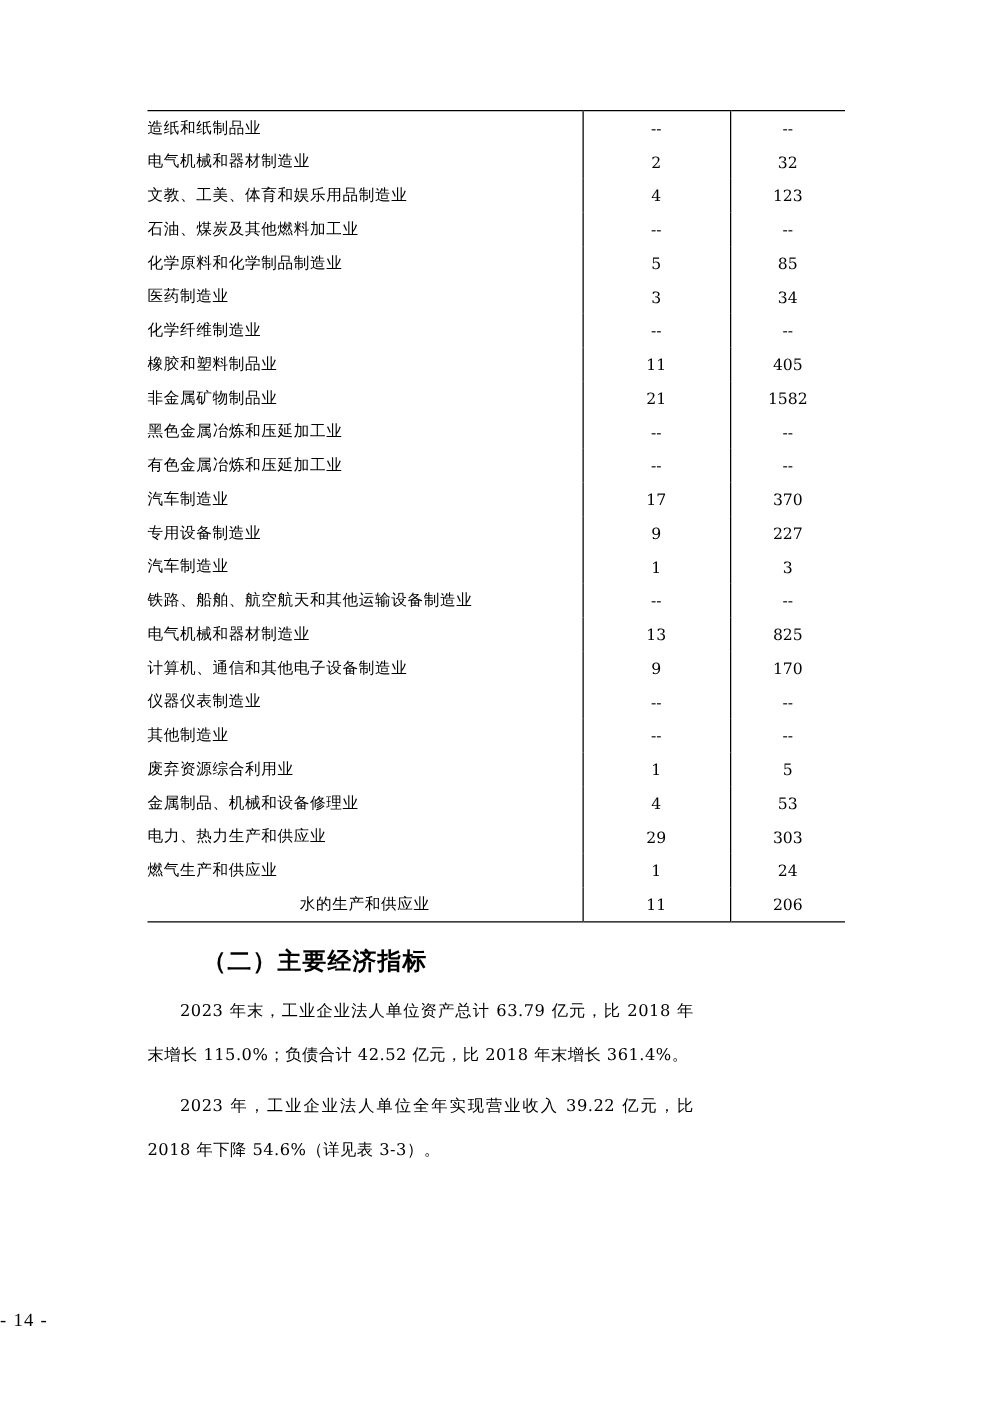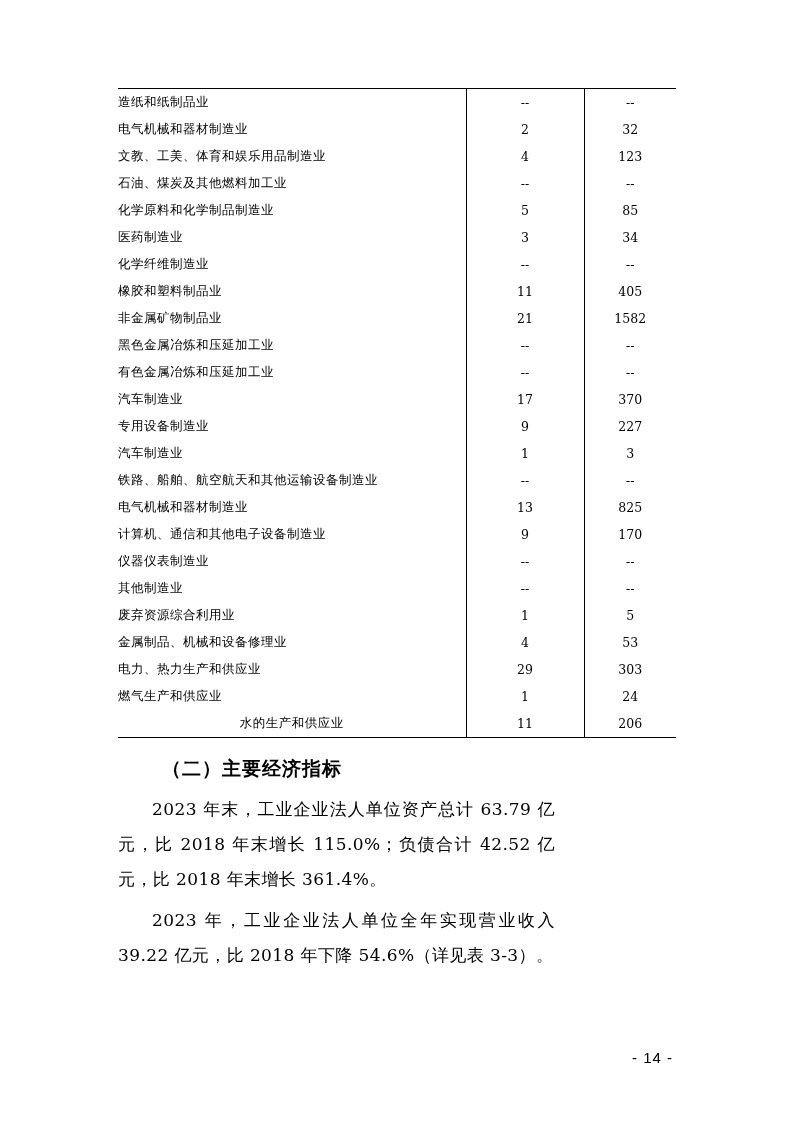--- a/index.html
+++ b/index.html
@@ -58,38 +58,38 @@
   
   .section-title {
     font-family: "DejaVu Sans", "Liberation Sans", sans-serif;
     font-weight: bold;
     font-size: 19px;
     margin: 18px 0 10px 0;
     padding-left: 44px;
     letter-spacing: 1px;
   }
   p.body {
-    font-size: 17px;
+    font-size: 13px;
     line-height: 35px;
     margin: 0 0 0 0;
     text-align: justify;
     text-justify: inter-ideograph;
     text-indent: 2em;
     letter-spacing: 0.4px;
   }
   p.body + p.body { margin-top: 6px; }
 
   .pagenum {
     position: absolute;
     left: 0;
     right: 0;
     bottom: 56px;
-    text-align: right;
+    text-align: left;
     font-size: 15px;
-    font-family: Liberation Sans, sans-serif;
+    font-family: Liberation Serif, serif;
     letter-spacing: 1px;
   }
 </style>
 </head>
 <body>
 
 <div class="page">
 
   <table class="stat">
     <colgroup>

